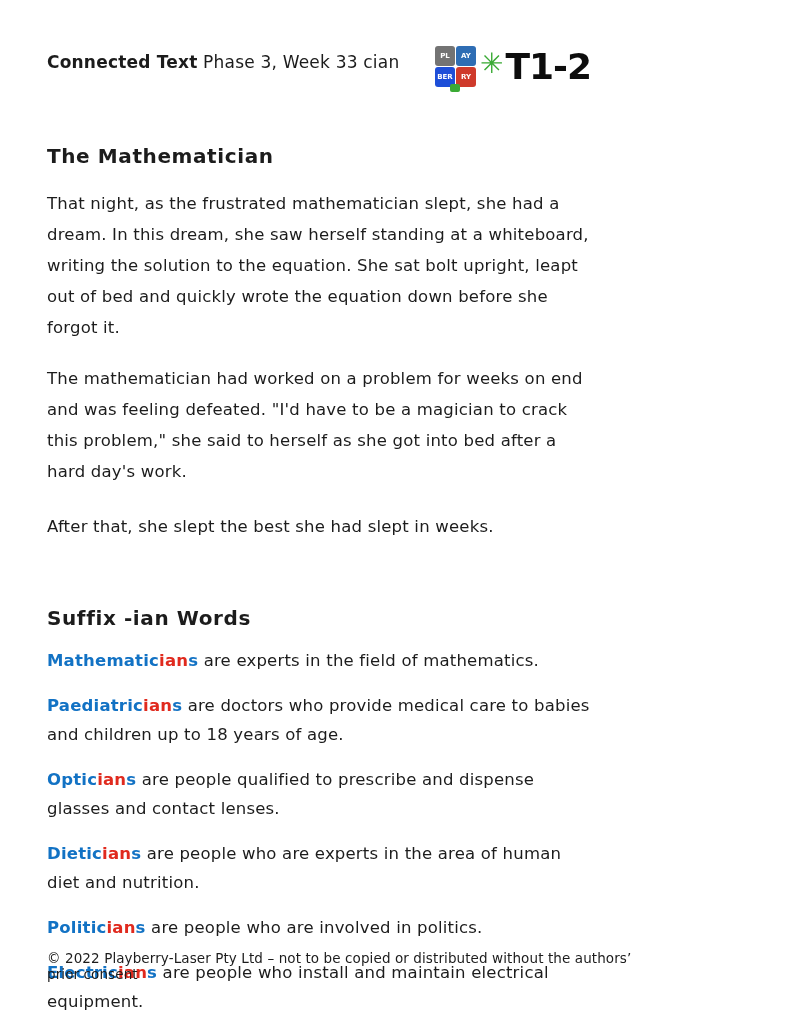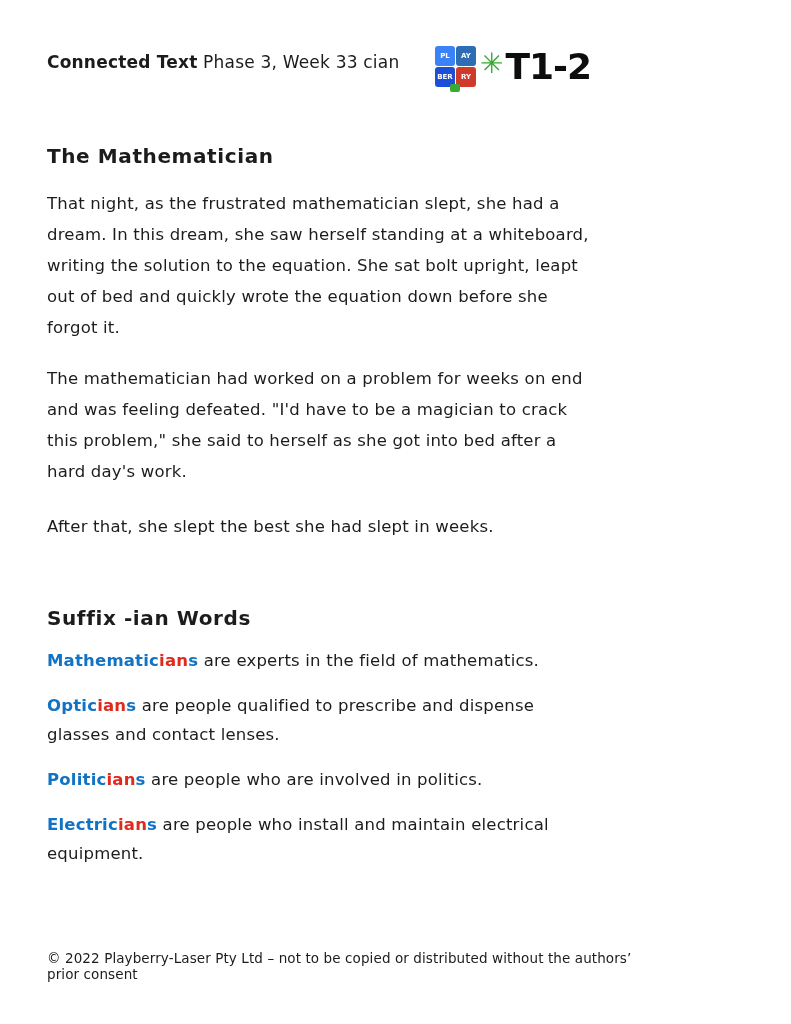--- a/index.html
+++ b/index.html
@@ -99,43 +99,45 @@
 <body>
 
 <div class="page">
 
   <div class="header-row">
     <div class="doc-title">
       <span class="bold">Connected Text</span><span> Phase 3, Week 33 cian</span>
     </div>
     <div class="logo">
       <div class="puzzle">
-        <div class="pz pz-blue" style="background: #3b82f6;">PL</div>
+        <div class="pz pz-blue" style="background: #737373;">PL</div>
         <div class="pz pz-blue" style="background: rgb(46, 109, 180);">AY</div>
         <div class="pz pz-red" style="background: #1d4ed8;">BER</div>
         <div class="pz pz-red" style="background: rgb(207, 58, 43);">RY</div>
         <div class="pz-nub" style="background: rgb(58, 170, 53);"></div>
       </div>
       <div class="starburst" style="color: rgb(58, 170, 53);">✳</div>
       <div class="logo-badge">T1-2</div>
     </div>
   </div>
 
   <h1 class="story-heading">The Mathematician</h1>
   <p class="para">That night, as the frustrated mathematician slept, she had a dream. In this dream, she saw herself standing at a whiteboard, writing the solution to the equation. She sat bolt upright, leapt out of bed and quickly wrote the equation down before she forgot it.</p>
   <p class="para">The mathematician had worked on a problem for weeks on end and was feeling defeated. "I'd have to be a magician to crack this problem," she said to herself as she got into bed after a hard day's work.</p>
   <p class="para para-last">After that, she slept the best she had slept in weeks.</p>
 
   <h2 class="suffix-heading">Suffix -ian Words</h2>
 
   <p class="suffix-item"><span class="w-blue" style="color: rgb(18, 114, 196);">Mathematic</span><span class="w-red" style="color: rgb(224, 42, 30);">ian</span><span class="w-blue" style="color: rgb(18, 114, 196);">s</span><span> are experts in the field of mathematics.</span></p>
 
+  <p class="suffix-item"><span class="w-blue" style="color: rgb(18, 114, 196);">Paediatric</span><span class="w-red" style="color: rgb(224, 42, 30);">ian</span><span class="w-blue" style="color: rgb(18, 114, 196);">s</span><span> are doctors who provide medical care to babies and children up to 18 years of age.</span></p>
 
   <p class="suffix-item"><span class="w-blue" style="color: rgb(18, 114, 196);">Optic</span><span class="w-red" style="color: rgb(224, 42, 30);">ian</span><span class="w-blue" style="color: rgb(18, 114, 196);">s</span><span> are people qualified to prescribe and dispense glasses and contact lenses.</span></p>
 
+  <p class="suffix-item"><span class="w-blue" style="color: rgb(18, 114, 196);">Dietic</span><span class="w-red" style="color: rgb(224, 42, 30);">ian</span><span class="w-blue" style="color: rgb(18, 114, 196);">s</span><span> are people who are experts in the area of human diet and nutrition.</span></p>
 
   <p class="suffix-item"><span class="w-blue" style="color: rgb(18, 114, 196);">Politic</span><span class="w-red" style="color: rgb(224, 42, 30);">ian</span><span class="w-blue" style="color: rgb(18, 114, 196);">s</span><span> are people who are involved in politics.</span></p>
 
   <p class="suffix-item"><span class="w-blue" style="color: rgb(18, 114, 196);">Electric</span><span class="w-red" style="color: rgb(224, 42, 30);">ian</span><span class="w-blue" style="color: rgb(18, 114, 196);">s</span><span> are people who install and maintain electrical equipment.</span></p>
 
   <div class="footer">© 2022 Playberry-Laser Pty Ltd – not to be copied or distributed without the authors’ prior consent</div>
 
 </div>
 
 </body></html>

